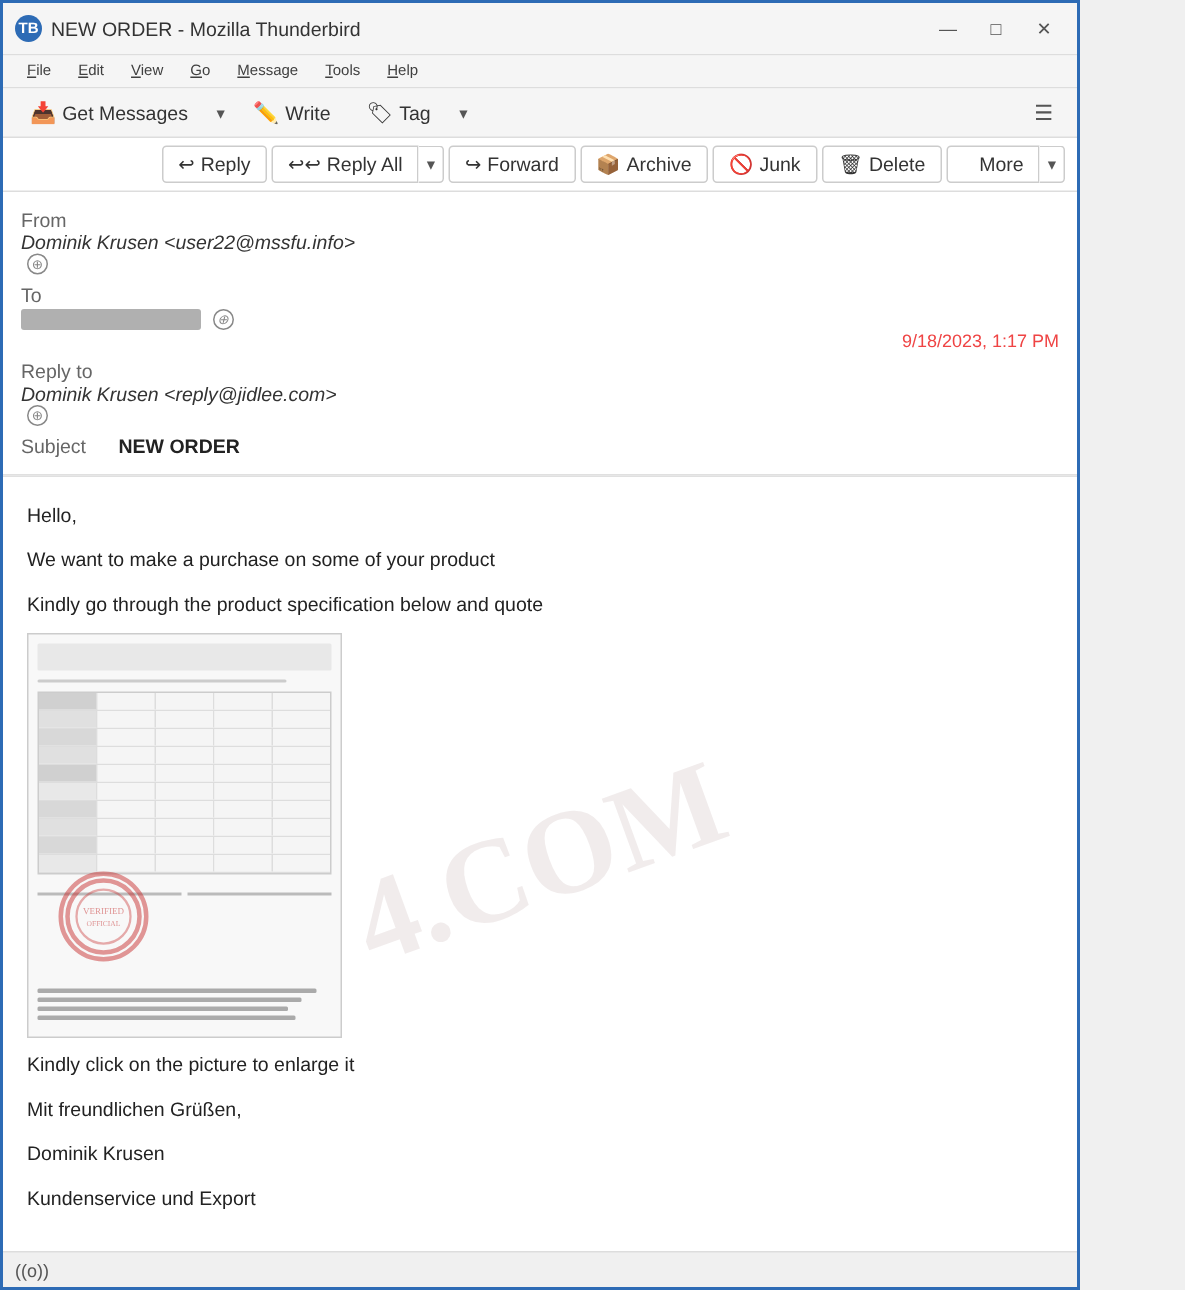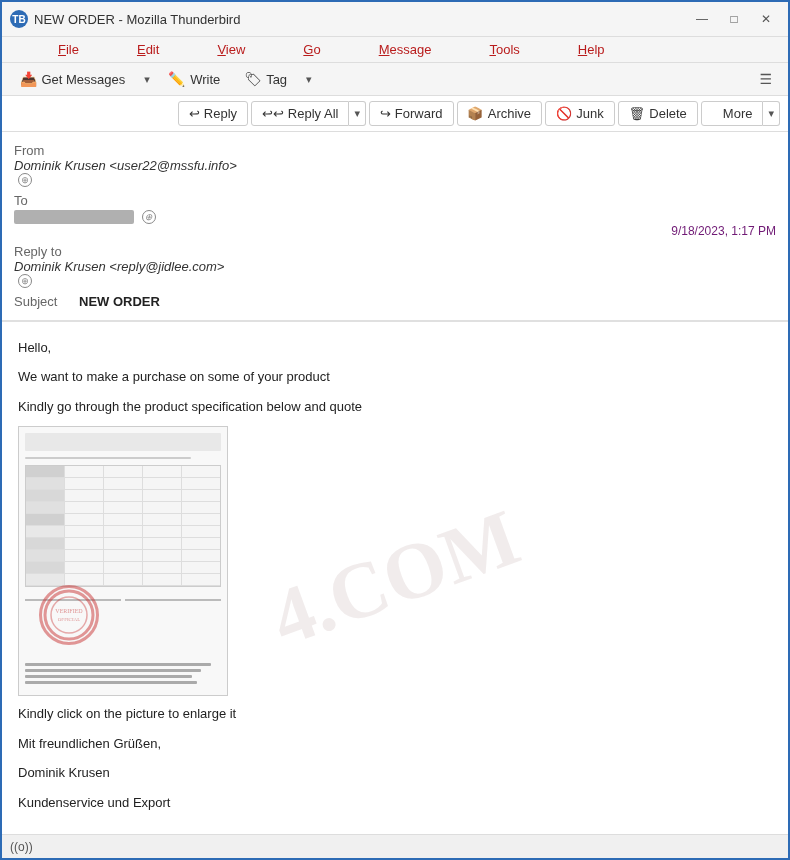--- a/index.html
+++ b/index.html
@@ -5,21 +5,21 @@
     * { margin: 0; padding: 0; box-sizing: border-box; }
     body {
       font-family: -apple-system, BlinkMacSystemFont, 'Segoe UI', sans-serif;
       font-size: 13px;
       background: #f0f0f0;
       width: 790px;
       height: 860px;
       overflow: hidden;
     }
     .window {
-      width: 790px;
+      width: 720px;
       height: 860px;
       border: 2px solid #2d6bb5;
       background: #fff;
       display: flex;
       flex-direction: column;
     }
     
     .titlebar {
       background: #f5f5f5;
       display: flex;
@@ -72,25 +72,24 @@
     .menubar {
       display: flex;
       align-items: center;
       padding: 2px 8px;
       background: #f5f5f5;
       border-bottom: 1px solid #ddd;
       gap: 2px;
     }
     .menu-item {
       padding: 3px 8px;
-      font-size: 13px;
-      color: #b91c1c;
+      font-size: 10px;
+      color: #404040;
       cursor: pointer;
       border-radius: 3px;
-      margin-left: 40px;
     }
     .menu-item span { text-decoration: underline; text-decoration-style: solid; }
 
     
     .toolbar {
       display: flex;
       align-items: center;
       padding: 4px 8px;
       background: #f5f5f5;
       border-bottom: 1px solid #ddd;
@@ -185,21 +184,21 @@
       color: #666;
       width: 65px;
       flex-shrink: 0;
     }
     .header-value {
       color: #333;
       flex: 1;
       font-style: italic;
     }
     .header-date {
-      color: #701a75;
+      color: #ef4444;
       font-size: 12px;
       margin-left: auto;
     }
     .redacted-box {
       display: inline-block;
       background: #b0b0b0;
       width: 120px;
       height: 14px;
       border-radius: 2px;
       vertical-align: middle;

